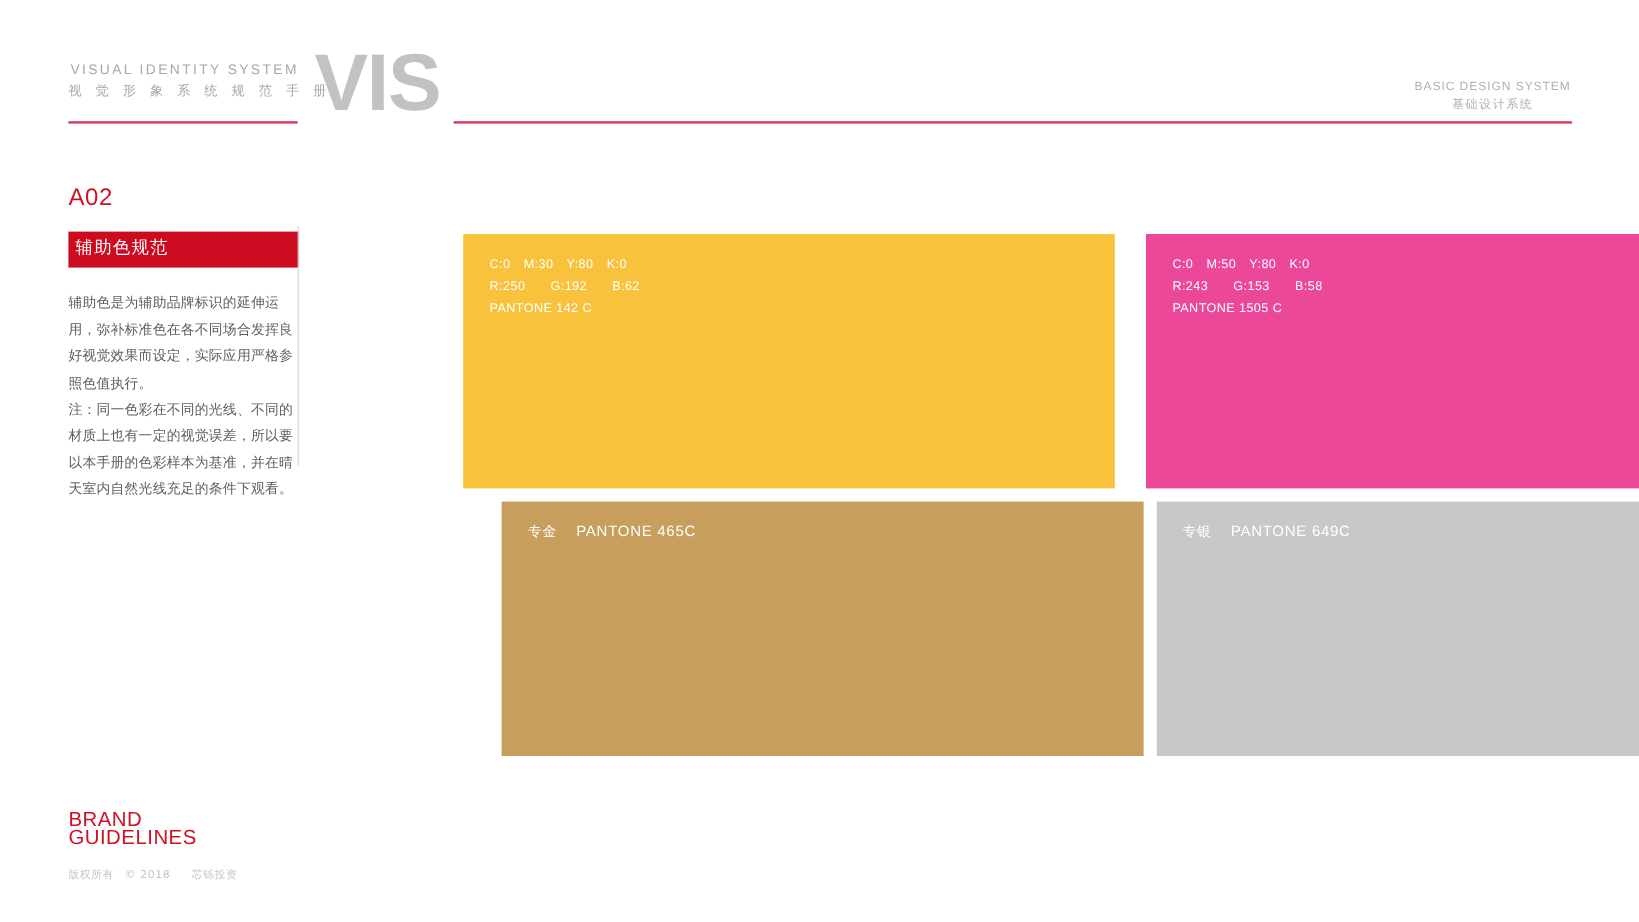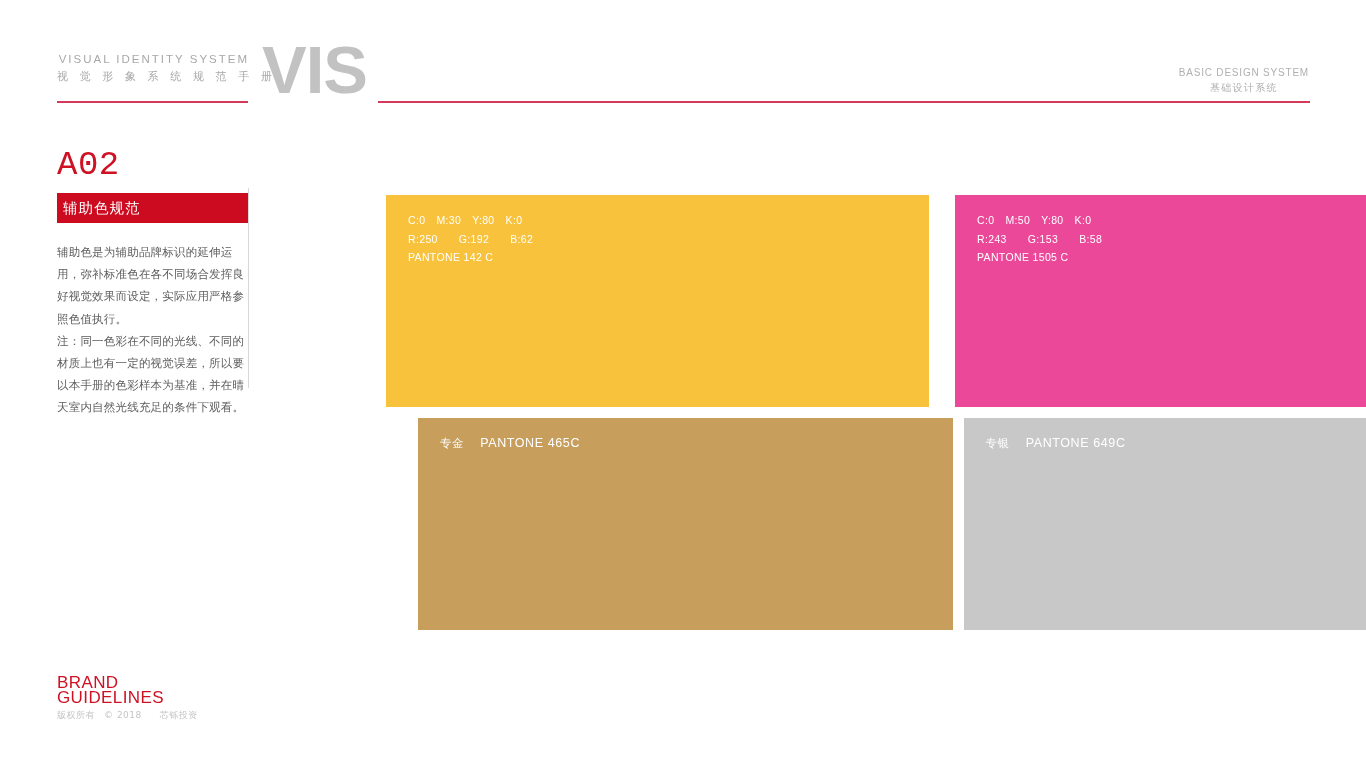--- a/index.html
+++ b/index.html
@@ -93,36 +93,35 @@
   }
 
   
   .sidebar {
     position: absolute;
     left: 57px;
     top: 150px;
     width: 192px;
   }
   .sec-code {
-    font-size: 34px;
+    font-size: 20px;
     color: #cf1124;
     line-height: 30px;
     letter-spacing: 0.5px;
-    font-family: Liberation Mono, monospace;
   }
   .sec-band {
     margin-top: 13px;
     background: #cc0a20;
     color: #ffffff;
     font-size: 14.5px;
     line-height: 24px;
     padding: 3px 0 3px 6px;
     width: 186px;
     letter-spacing: 1px;
-    font-family: Liberation Serif, serif;
+    font-family: Liberation Mono, monospace;
   }
   .sec-para {
     margin-top: 18px;
     font-size: 11.5px;
     line-height: 22.2px;
     color: #5e5e5e;
     letter-spacing: 0.2px;
     font-family: "DejaVu Sans", "Liberation Sans", sans-serif;
   }
   .sec-para.second { margin-top: 0; }
@@ -191,21 +190,21 @@
     left: 57px;
     top: 676px;
   }
   .brand-line {
     color: #cf1124;
     font-size: 17px;
     line-height: 14.5px;
     letter-spacing: 0.4px;
   }
   .copyright {
-    margin-top: 4px;
+    margin-top: 19px;
     color: #c4c4c4;
     font-size: 9px;
     letter-spacing: 0.5px;
     line-height: 12px;
     font-family: "DejaVu Sans", "Liberation Sans", sans-serif;
     white-space: nowrap;
   }
   .copyright .gap { display: inline-block; width: 9px; }
 </style>
 </head>

